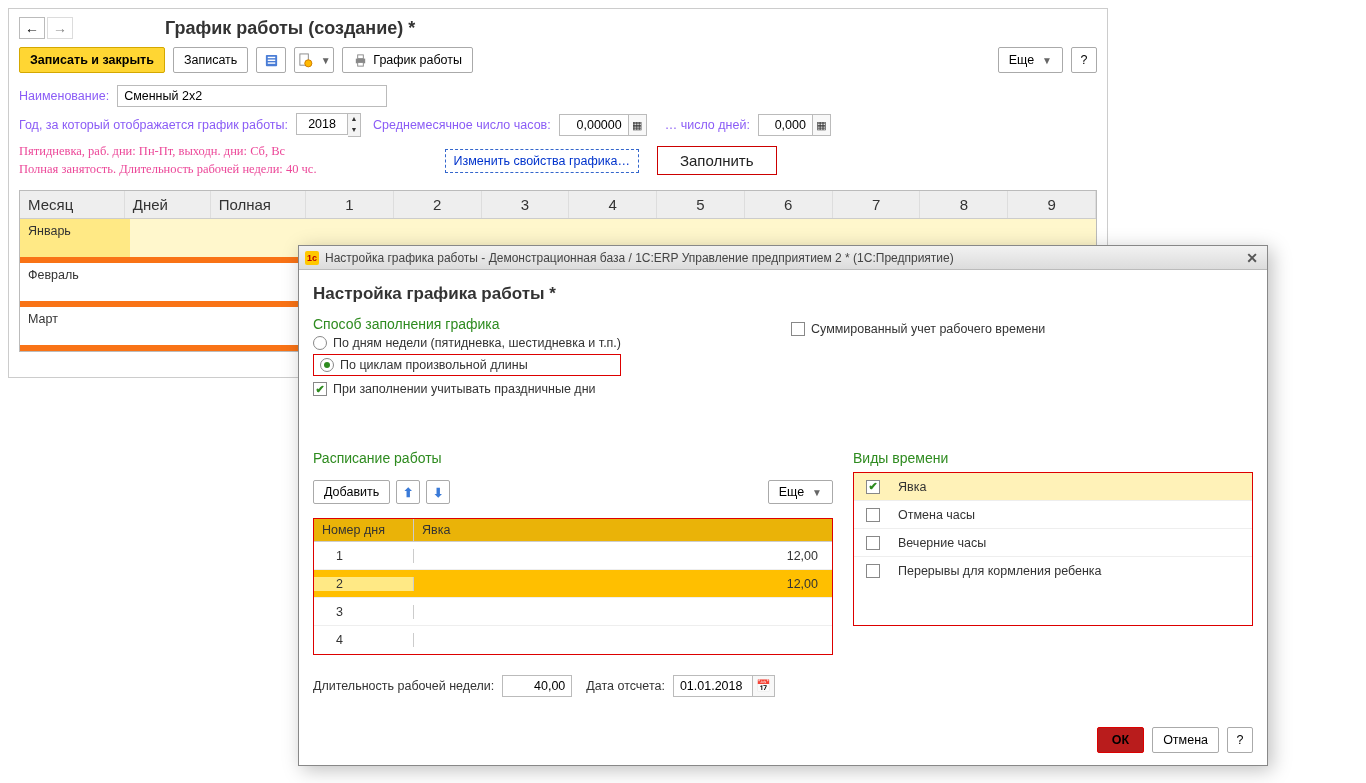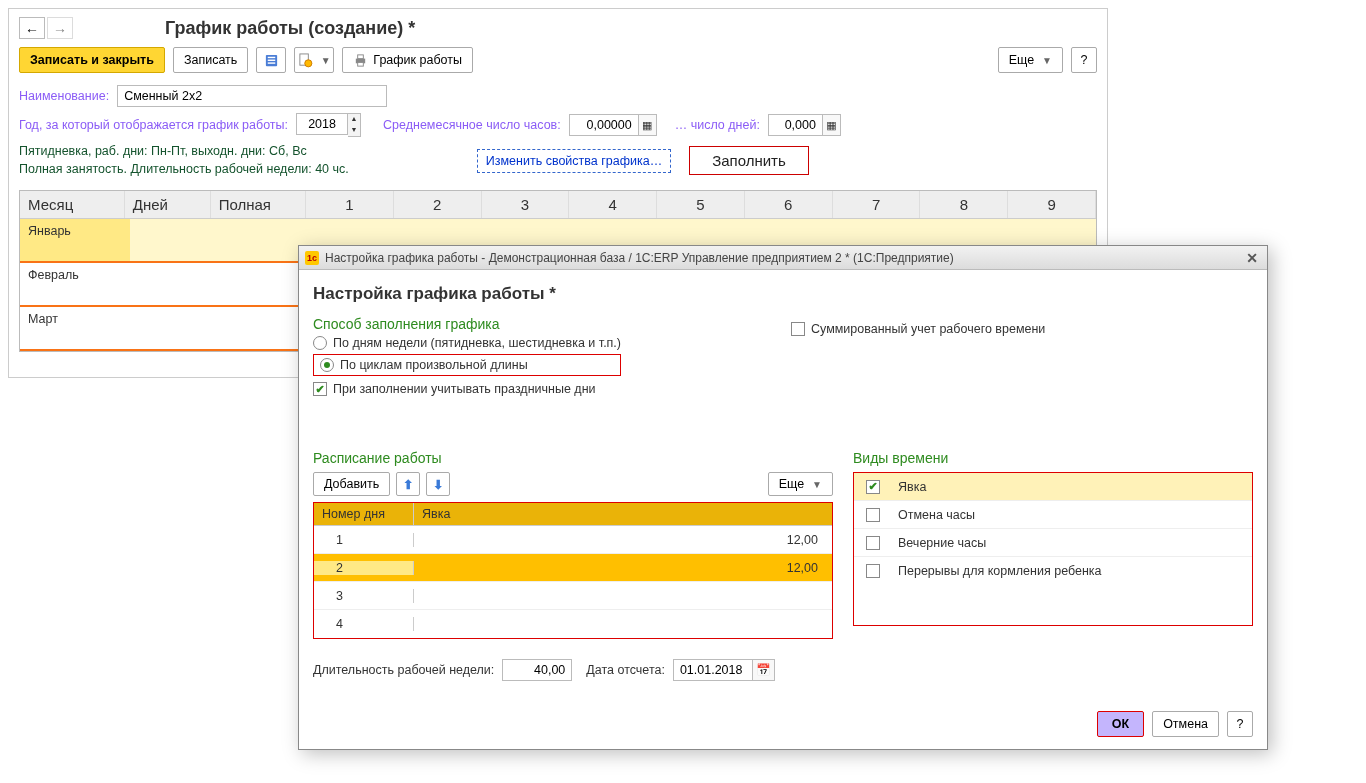--- a/index.html
+++ b/index.html
@@ -72,21 +72,21 @@
     padding:0 6px;
     font-size:12.5px;
   }
   .spinwrap { position:relative; display:flex; }
   .spinwrap input { width:52px; text-align:center; }
   .spin { display:flex;flex-direction:column;border:1px solid #bbb;border-left:none; }
   .spin div { width:12px;height:11px;font-size:7px;line-height:10px;text-align:center;cursor:pointer;background:#f4f4f4;}
   .numfield { display:flex;align-items:center; }
   .numfield input { width:70px;text-align:right; }
   .numfield .calc { width:18px;height:22px;border:1px solid #bbb;border-left:none;display:flex;align-items:center;justify-content:center;font-size:11px;background:#f8f8f8;cursor:pointer;}
-  .brown { color:#14532d; }
+  .brown { color:#ec4899;font-family:Liberation Serif, serif; }
   .desc-row { display:flex;align-items:center; }
   .desc-text { line-height:1.4; }
   .link {
     color:#0033cc;
     border:1px dashed #3366cc;
     padding:4px 8px;
     cursor:pointer;
     text-decoration:none;
   }
   .fill-btn {
@@ -113,21 +113,21 @@
     font-size:15px;
     text-align:left;
   }
   .col-month { width: 110px; }
   .col-days { width: 90px; }
   .col-hours { width: 100px; }
   .col-day { width: 92px; text-align:center !important; }
   .main-table-row {
     display:flex;
     height:44px;
-    border-bottom:2px solid #f97316;
+    border-bottom:6px solid #f97316;
     gap:12px;
   }
   .main-table-row div { padding:5px 8px; border-right:1px solid transparent; }
   .row-sel { background:#fff7cc; }
   .row-sel .col-month { background:#ffe985; }
 
   
   .modal {
     position:absolute;
     left:298px;
@@ -166,21 +166,21 @@
     padding:3px 6px;
     display:flex;align-items:center;gap:6px;
   }
   .checkbox {
     width:14px;height:14px;border:1px solid #888;background:#fff;display:flex;align-items:center;justify-content:center;cursor:pointer;font-size:11px;color:#2e8b1f;font-weight:bold;
   }
   .cb-row { display:flex;align-items:center;gap:6px;margin:6px 0; }
   .lower { display:flex;gap:20px;margin-top:48px; }
   .panel-left { width: 520px; }
   .panel-right { flex:1; }
-  .sched-tools { display:flex;align-items:center;gap:6px;margin:6px 0; }
+  .sched-tools { display:flex;align-items:center;gap:6px;margin:14px 0; }
   .sched-tools .btn { height:24px; padding:3px 10px; }
   .sq { width:24px;padding:0;justify-content:center; }
   .sched-table {
     border:1px solid #d00;
   }
   .sched-head {
     display:flex;background:#eab308;border-bottom:1px solid #ccc;
   }
   .sched-head div { padding:4px 8px;font-size:12.5px; }
   .sc-day { width:100px;border-right:1px solid #ccc; }
@@ -193,21 +193,21 @@
   .time-table { border:1px solid #d00; }
   .tt-row { display:flex;height:28px;border-bottom:1px solid #eee;align-items:center;gap:14px;padding:0 12px; }
   .tt-row.sel { background:#fff2b8; }
   .tt-row .tt-label { padding-left:4px; }
   .bottom-row { display:flex;align-items:center;gap:8px;margin-top:20px; }
   .bottom-row .textinput.num { width:70px;text-align:right; }
   .datewrap { display:flex;align-items:center; }
   .datewrap input { width:80px; }
   .datewrap .cal { width:22px;height:22px;border:1px solid #bbb;border-left:none;display:flex;align-items:center;justify-content:center;cursor:pointer;background:#f8f8f8;font-size:12px; }
   .modal-footer { margin-top:20px;display:flex;gap:8px;justify-content:flex-end;align-items:center;padding:0 14px 12px; }
-  .btn.ok { background:#c4b5fd;border:1px solid #d00;font-weight:bold;padding:4px 14px;margin-left:38px; }
+  .btn.ok { background:#b91c1c;border:1px solid #d00;font-weight:bold;padding:4px 14px;margin-left:38px; }
   .help { width:26px;justify-content:center; }
   svg.ic { width:15px;height:15px; }
 </style>
 </head>
 <body>
 
 <div class="main-window">
   <div class="navrow">
     <button class="nav-btn">←</button>
     <button class="nav-btn" style="opacity:0.5">→</button>
@@ -256,21 +256,21 @@
 
   <div class="formrow">
     <span class="label">Год, за который отображается график работы:</span>
     <div class="spinwrap">
       <input class="textinput" value="2018" style="">
       <div class="spin">
           <div>▲</div>
           <div>▼</div>
         </div>
     </div>
-    <span class="label" style="margin-left:14px">Среднемесячное число часов:</span>
+    <span class="label" style="margin-left:4px">Среднемесячное число часов:</span>
     <div class="numfield">
       <input class="textinput" value="0,00000" style="">
       <div class="calc">▦</div>
     </div>
     <span class="label" style="margin-left:10px">… число дней:</span>
     <div class="numfield">
       <input class="textinput" style="width: 55px;" value="0,000">
       <div class="calc">▦</div>
     </div>
   </div>

